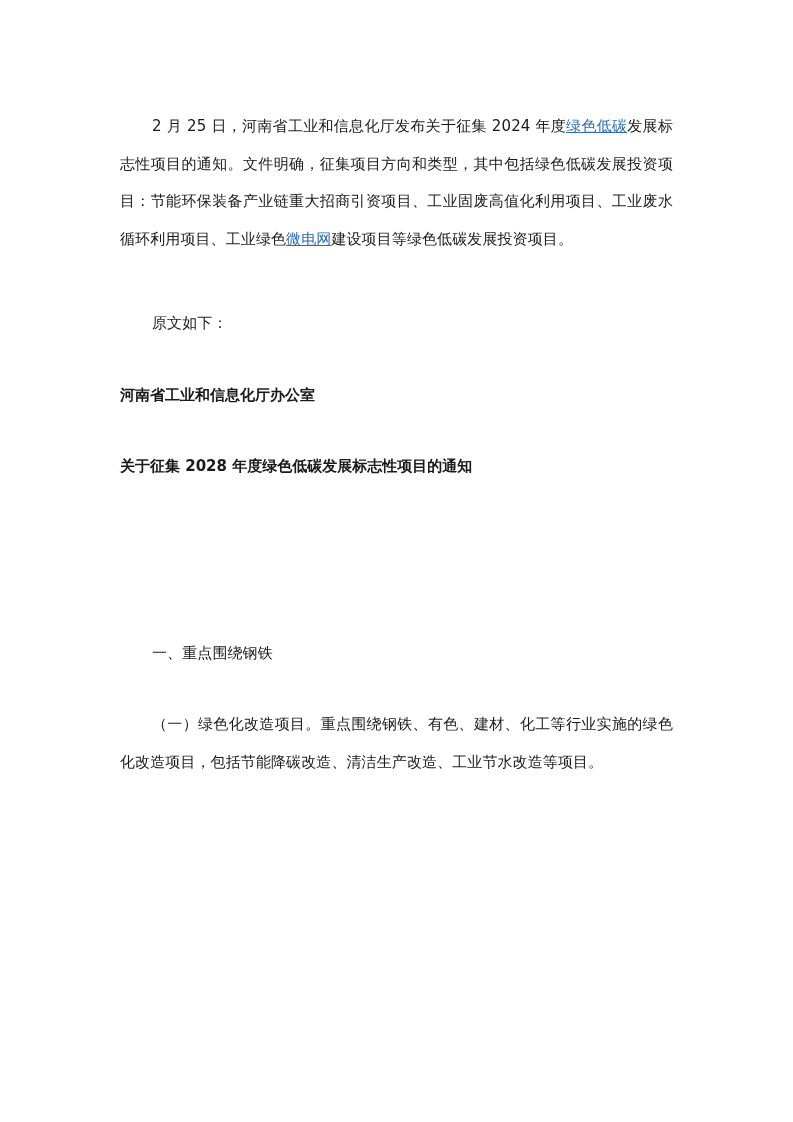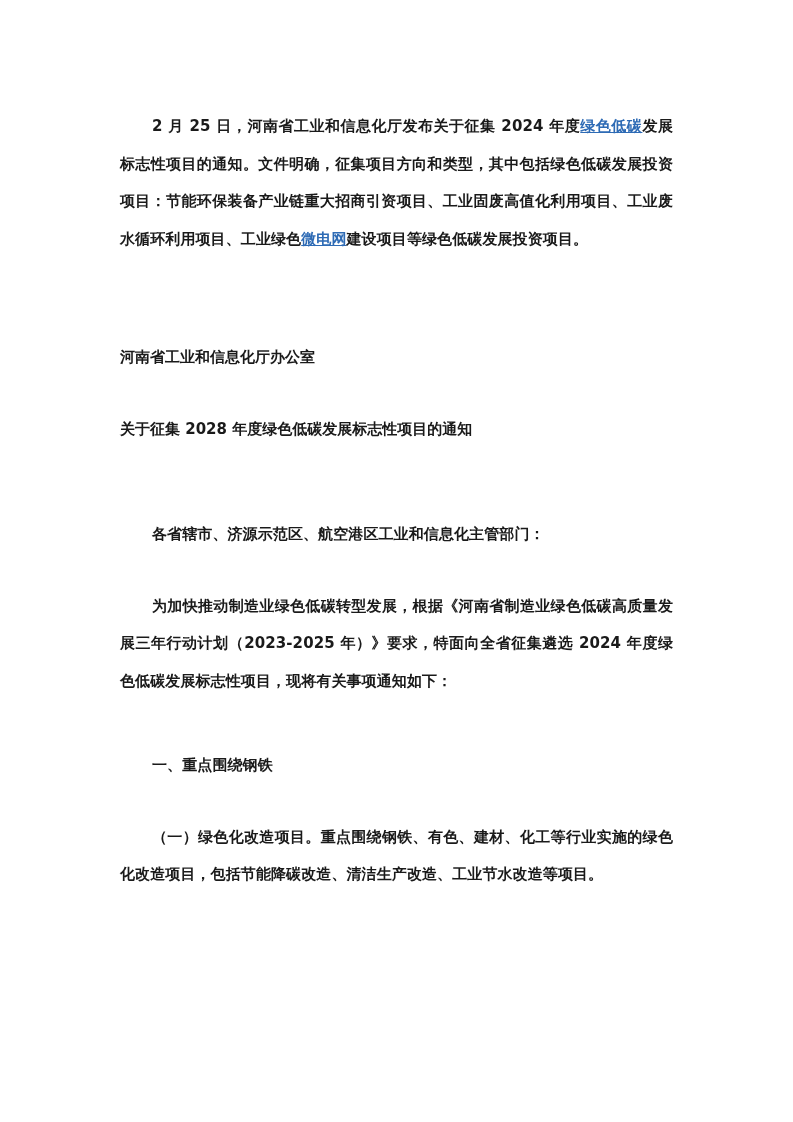--- a/index.html
+++ b/index.html
@@ -1,46 +1,45 @@
 <!DOCTYPE html>
 <html><head>
   <meta charset="utf-8">
   <style>
     html, body { margin: 0; padding: 0; background: #ffffff; }
     body { width: 793px; height: 1122px; position: relative; overflow: hidden;
            font-family: "DejaVu Sans", sans-serif; color: #1a1a1a; }
     .page { position: absolute; left: 120px; top: 108px; width: 553px; }
     .p { font-size: 15px; line-height: 37.5px; margin: 0; text-align: justify;
-         text-indent: 32px; letter-spacing: 0.1px; font-weight: bold; }
+         text-indent: 32px; letter-spacing: 0.1px; }
     .gap1 { height: 47px; }
     .gap2 { height: 34px; }
     .center { text-indent: 0; font-weight: bold; font-size: 15px;
               line-height: 37.5px; margin: 0; }
     a.link { color: #2e6bb5; text-decoration: underline; }
   </style>
 </head>
 <body>
 
 <div class="page">
   <p class="p"><span>2 月 25 日，河南省工业和信息化厅发布关于征集 2024 年度</span><a class="link">绿色低碳</a><span>发展标志性项目的通知。文件明确，征集项目方向和类型，其中包括绿色低碳发展投资项目：节能环保装备产业链重大招商引资项目、工业固废高值化利用项目、工业废水循环利用项目、工业绿色</span><a class="link">微电网</a><span>建设项目等绿色低碳发展投资项目。</span></p>
 
   <div class="gap1"></div>
+  <p class="p">原文如下：</p>
 
   <div class="gap2"></div>
   <p class="center">河南省工业和信息化厅办公室</p>
 
   <div class="gap2"></div>
   <p class="center">关于征集 2028 年度绿色低碳发展标志性项目的通知</p>
 
   <div class="gap2"></div>
 
   <div class="gap2"></div>
-  <p class="p">各省辖市、济源示范区、航空港区工业和信息化主管部门：</p>
 
   <div class="gap2"></div>
-  <p class="p">为加快推动制造业绿色低碳转型发展，根据《河南省制造业绿色低碳高质量发展三年行动计划（2023-2025 年）》要求，特面向全省征集遴选 2024 年度绿色低碳发展标志性项目，现将有关事项通知如下：</p>
 
   <div class="gap1"></div>
   <p class="p">一、重点围绕钢铁</p>
 
   <div class="gap2"></div>
   <p class="p">（一）绿色化改造项目。重点围绕钢铁、有色、建材、化工等行业实施的绿色化改造项目，包括节能降碳改造、清洁生产改造、工业节水改造等项目。</p>
 </div>
 
 </body></html>

